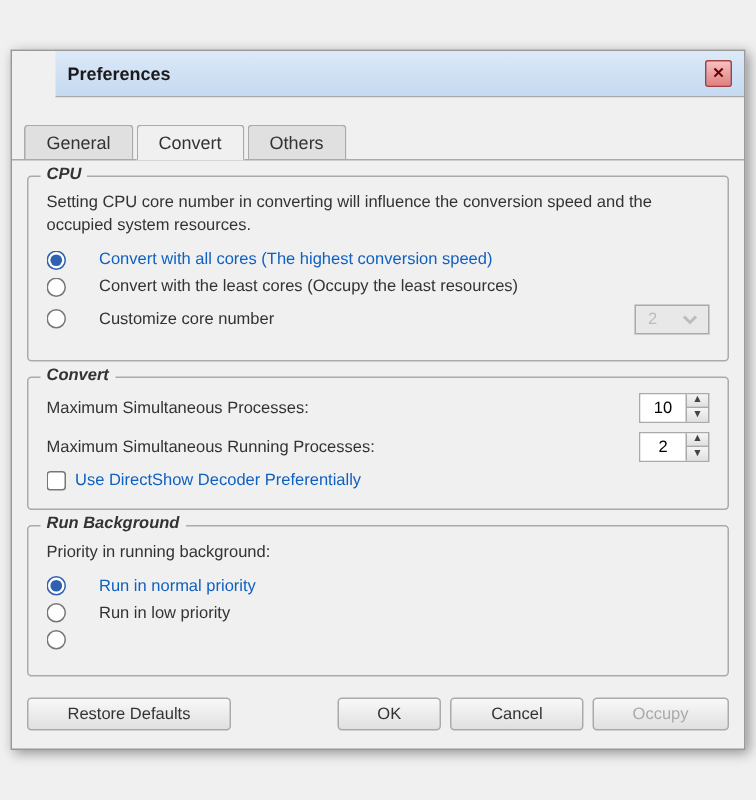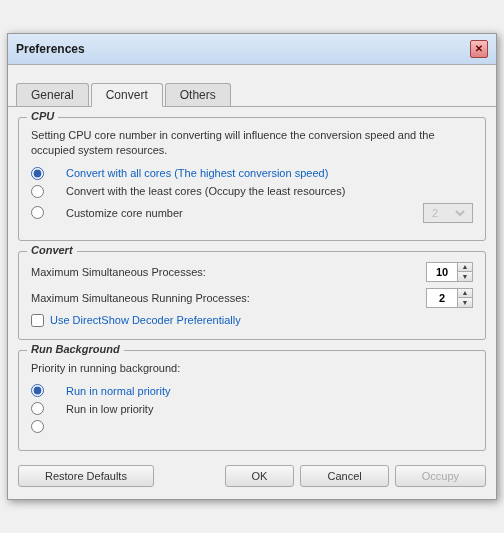--- a/index.html
+++ b/index.html
@@ -19,20 +19,21 @@
       border: 1px solid #999;
       box-shadow: 2px 2px 8px rgba(0,0,0,0.4);
     }
     .title-bar {
       background: linear-gradient(to bottom, #dce9f7, #c5d9f1);
       border-bottom: 1px solid #aaa;
       padding: 6px 8px;
       display: flex;
       justify-content: space-between;
       align-items: center;
+      margin-left: 29px;
     }
     .title-bar-text {
       font-size: 12px;
       font-weight: bold;
       color: #1a1a1a;
     }
     .close-btn {
       width: 18px;
       height: 18px;
       background: linear-gradient(to bottom, #f8c0c0, #e08080);
@@ -134,21 +135,20 @@
     }
     .spinner-value {
       width: 30px;
       text-align: center;
       font-size: 11px;
       border: none;
       outline: none;
       background: white;
       height: 100%;
       line-height: 20px;
-      font-weight: bold;
     }
     .spinner-buttons {
       display: flex;
       flex-direction: column;
       border-left: 1px solid #aaa;
       height: 100%;
     }
     .spinner-btn {
       width: 14px;
       height: 10px;

